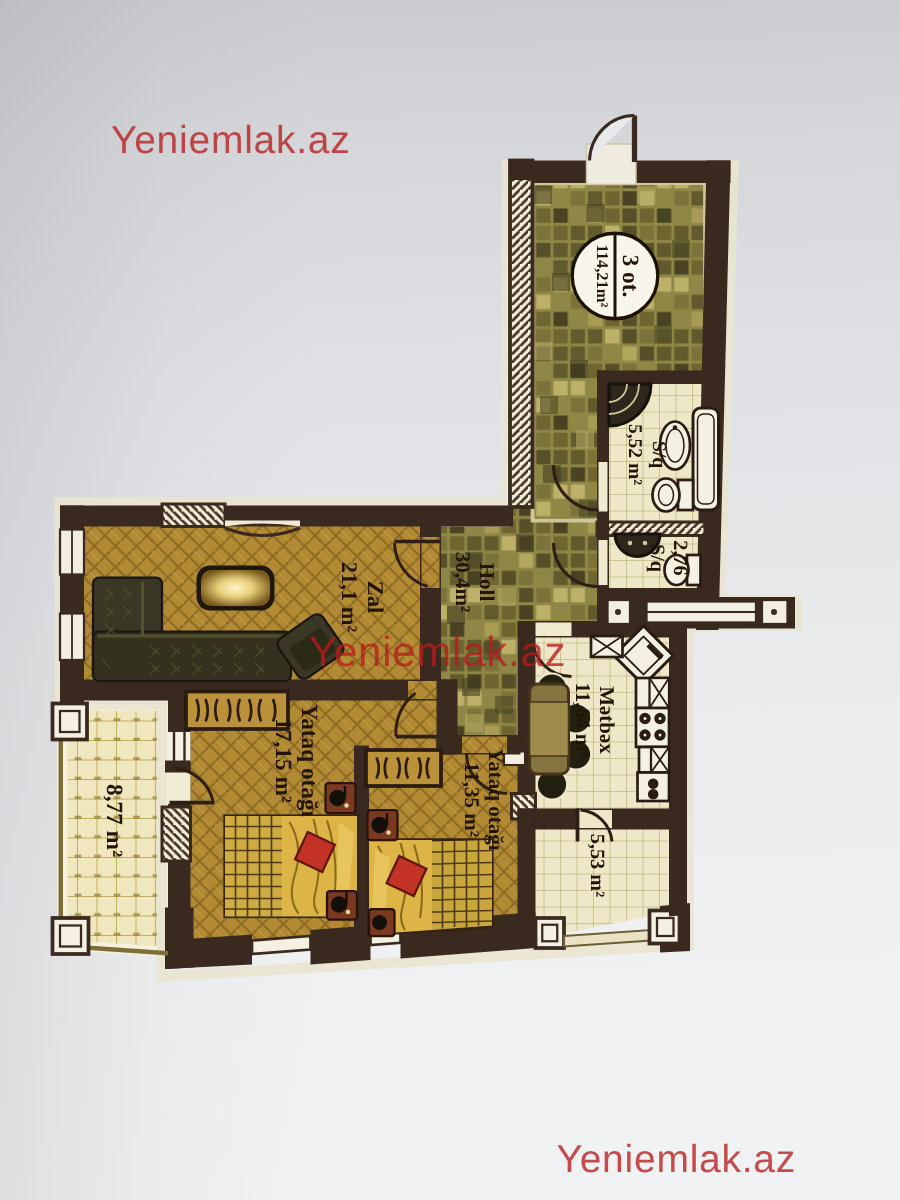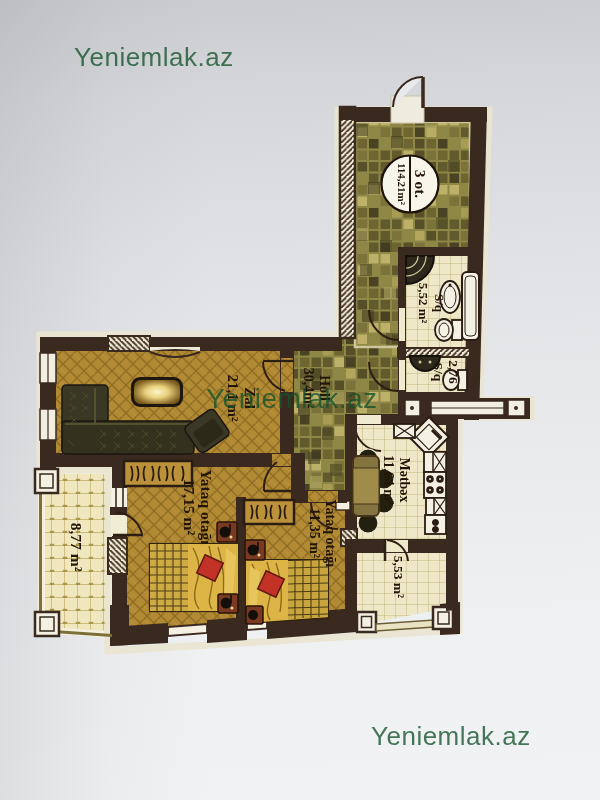--- a/index.html
+++ b/index.html
@@ -1,17 +1,17 @@
 <!DOCTYPE html>
 <html><head>
 <meta charset="utf-8">
 <style>
 html,body{margin:0;padding:0;width:600px;height:800px;overflow:hidden;background:#e7e8ea;}
 body{font-family:"Liberation Sans",sans-serif;position:relative;}
-.wm{position:absolute;color:#14532d;opacity:0.78;font-size:26px;letter-spacing:0.5px;z-index:5;}
+.wm{position:absolute;color:#b91c1c;opacity:0.78;font-size:26px;letter-spacing:0.5px;z-index:5;margin-top:36px;}
 </style>
 </head>
 <body>
 
 <div style="position:absolute;left:0;top:0;width:600px;height:800px;background:
 linear-gradient(178deg, #c9cbce 0%, #d4d6d9 12%, #e0e1e4 32%, #e9eaec 55%, #eff0f2 78%, #f1f2f3 100%);"></div>
 <div style="position:absolute;left:0;top:0;width:600px;height:800px;background:
 linear-gradient(90deg, rgba(130,134,139,0.18) 0%, rgba(130,134,139,0.05) 18%, rgba(130,134,139,0) 35%);"></div>
 
 <svg width="600" height="800" viewBox="0 0 600 800" style="position:absolute;left:0;top:0;z-index:2">

